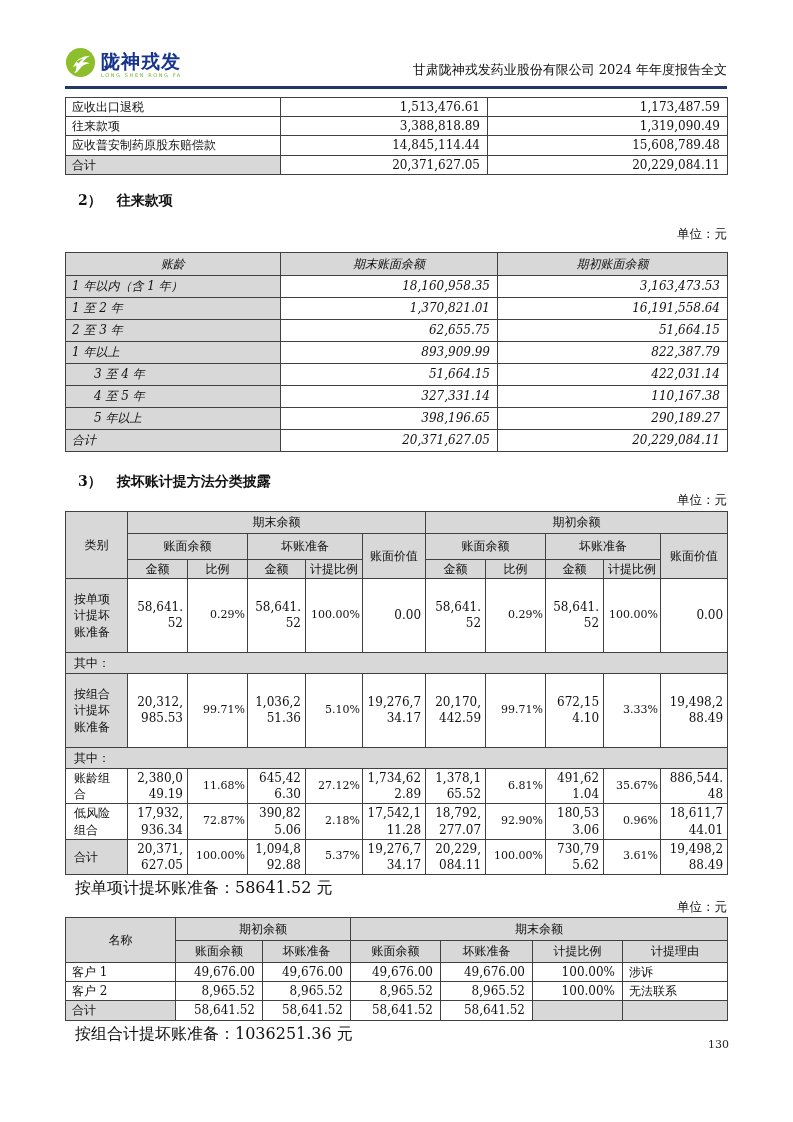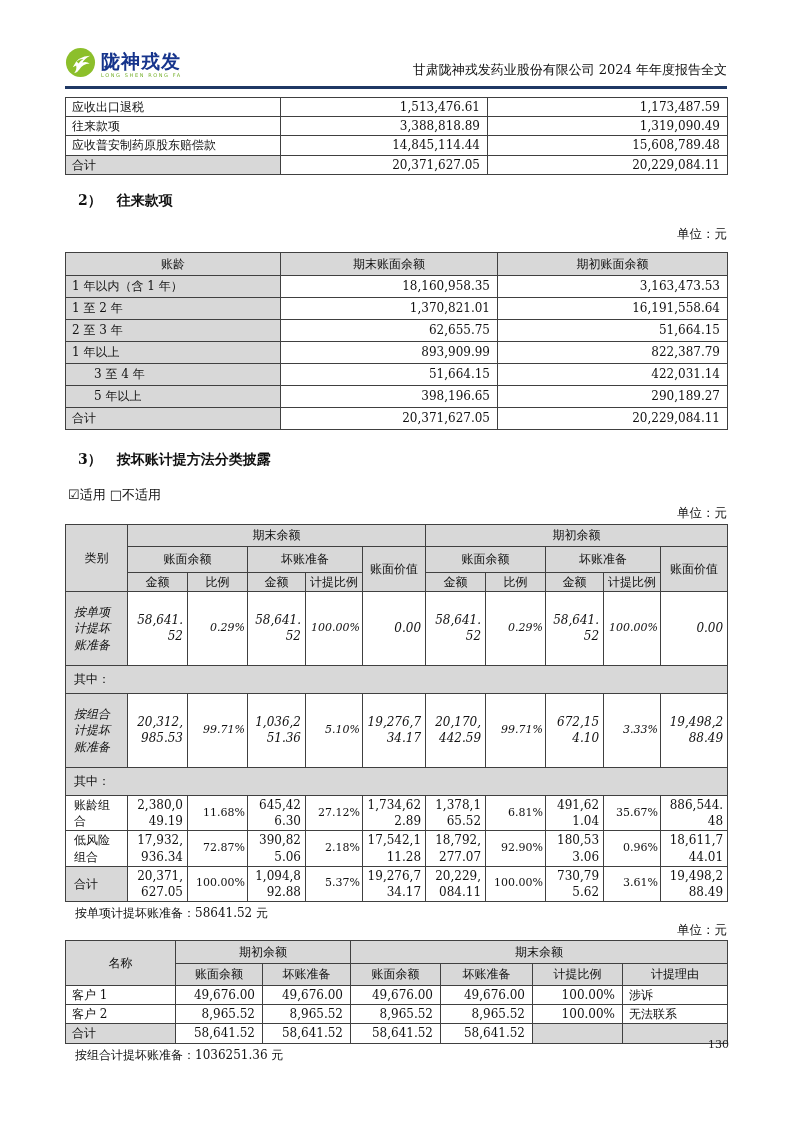--- a/index.html
+++ b/index.html
@@ -27,38 +27,38 @@
   table { border-collapse:collapse; table-layout:fixed; width:662px; }
   td,th { border:1px solid #404040; font-weight:normal; font-size:12px; padding:1px 6px; line-height:1.35; vertical-align:middle; }
   th { text-align:center; }
   .gray { background:#d8d8d8; }
   .lbl { text-align:left; padding-left:6px; }
   .num { text-align:right; padding-right:7px; white-space:nowrap; }
 
   
   .t1 tr { height:19px; }
   
-  .t2 tr { height:22px; }
+  .t2 tr { height:22px;font-style:italic; }
   .t2 .hd { height:23px; }
   .indent { padding-left:28px; }
 
   
   .section-heading { display:flex; font-size:14px; font-weight:bold; padding-left:13px; }
   .section-heading .sec-no { margin-right:15px; }
   .unit-line { text-align:right; font-size:12.5px; }
   .applicable-line { font-size:13px; padding-left:3px; }
-  .table-note { font-size:12px; padding-left:10px; }
+  .table-note { font-size:16px; padding-left:10px; }
 
   
   .t3 td, .t3 th { padding:1px 4px; }
   .t3 .lbl3 { text-align:left; padding:1px 8px; }
   .t3 .num3 { text-align:right; word-break:break-all; padding:1px 4px; }
   .t3 .pct  { text-align:right; white-space:nowrap; font-size:11px; padding:1px 2px; }
   .t3 .hr1 { height:22px; } .t3 .hr2 { height:26px; } .t3 .hr3 { height:18px; }
-  .t3 .rTall { height:74px;font-style:italic; } .t3 .rSec { height:28px; } .t3 .rMed { height:34px; }
+  .t3 .rTall { height:74px; } .t3 .rSec { height:21px; } .t3 .rMed { height:34px; }
   .t3 .secRow { text-align:left; padding-left:8px; }
 
   
   .t4 .hd1 { height:23px; } .t4 .hd2 { height:22px; }
   .t4 tr.dr { height:18px; }
 
   .m-t1  { margin-top:8px; }
   .m-h2  { margin-top:17px; }
   .m-u2  { margin-top:16px; }
   .m-t2  { margin-top:9px; }
@@ -165,37 +165,41 @@
           <td class="lbl gray">1 年以上</td>
           <td class="num">893,909.99</td>
           <td class="num">822,387.79</td>
         </tr>
         <tr>
           <td class="lbl gray indent">3 至 4 年</td>
           <td class="num">51,664.15</td>
           <td class="num">422,031.14</td>
         </tr>
         <tr>
+          <td class="lbl gray indent">4 至 5 年</td>
+          <td class="num">327,331.14</td>
+          <td class="num">110,167.38</td>
+        </tr>
+        <tr>
           <td class="lbl gray indent">5 年以上</td>
           <td class="num">398,196.65</td>
           <td class="num">290,189.27</td>
         </tr>
         <tr>
           <td class="lbl gray">合计</td>
           <td class="num">20,371,627.05</td>
           <td class="num">20,229,084.11</td>
         </tr>
       </tbody>
     </table>
 
     <div class="section-heading m-h3">
       <span class="sec-no">3）</span>
       <span>按坏账计提方法分类披露</span>
     </div>
-    <div class="applicable-line m-ap">☑适用  □不适用</div>
     <div class="unit-line m-u3">单位：元</div>
 
     <table class="t3 m-t3">
       <colgroup>
         <col style="width:62px">
           <col style="width:60px">
           <col style="width:60px">
           <col style="width:58px">
           <col style="width:57px">
           <col style="width:63px">

